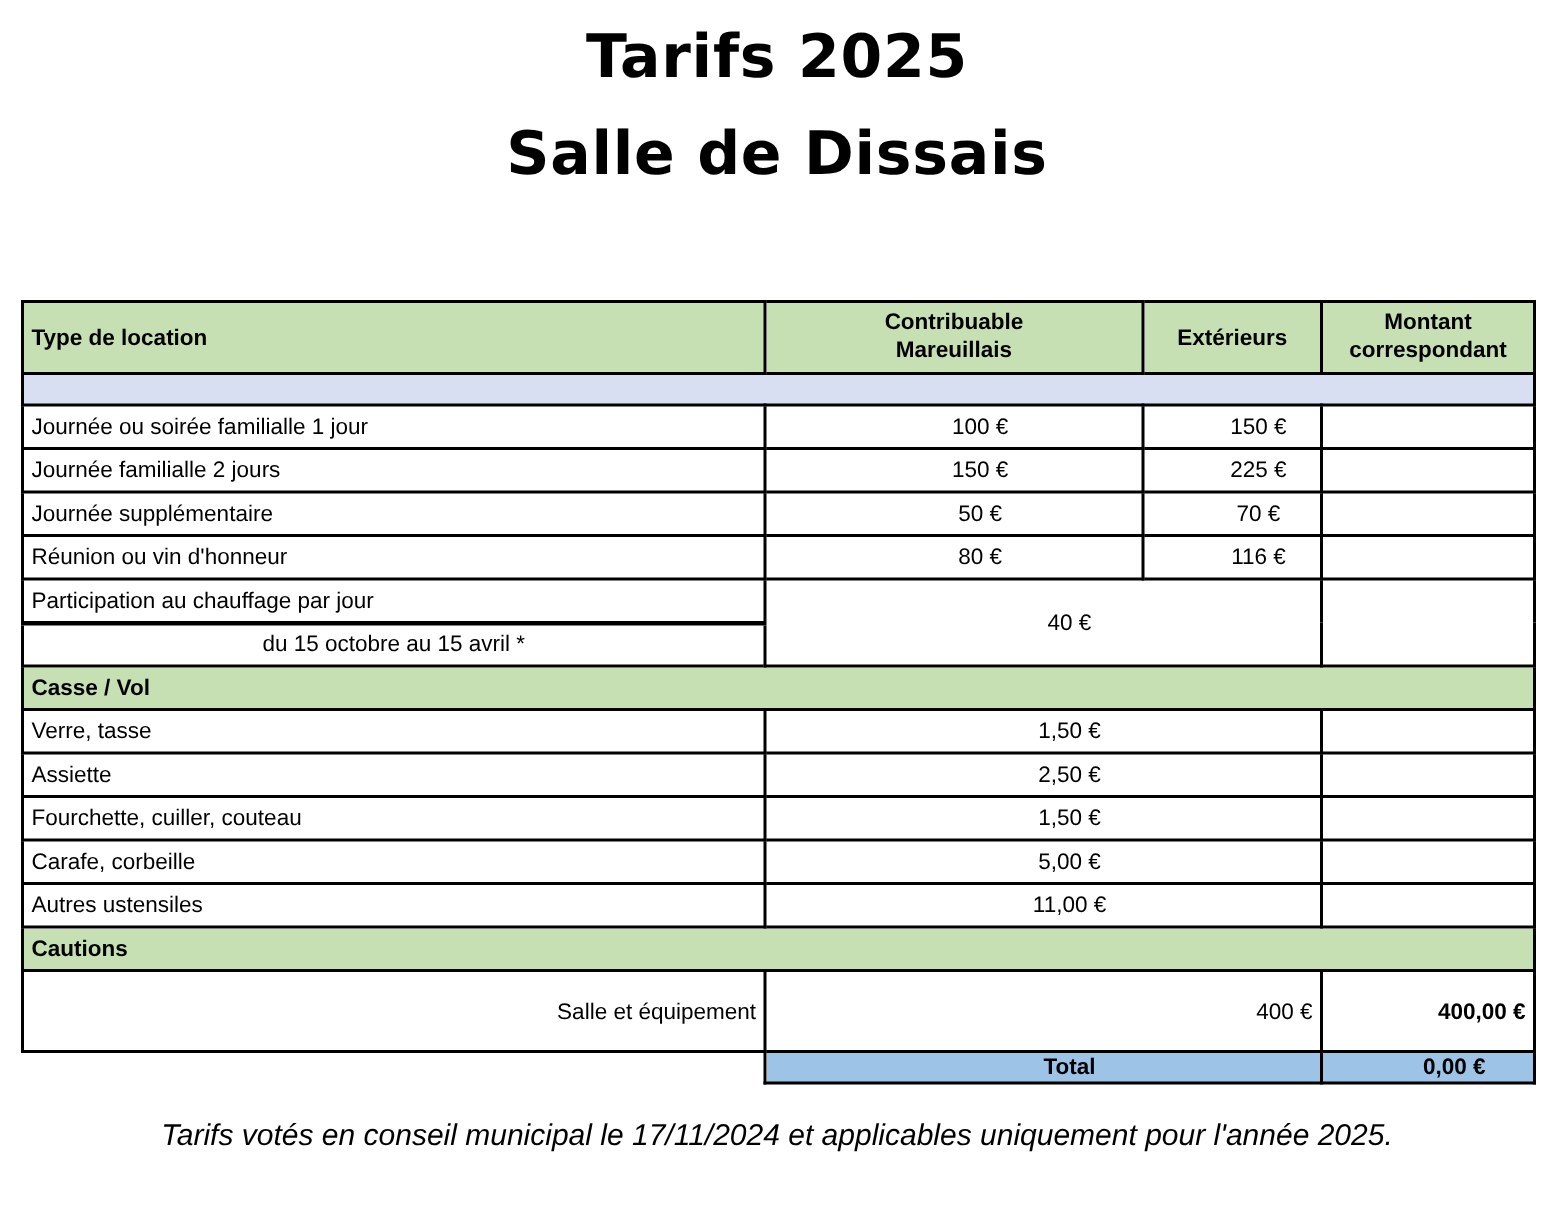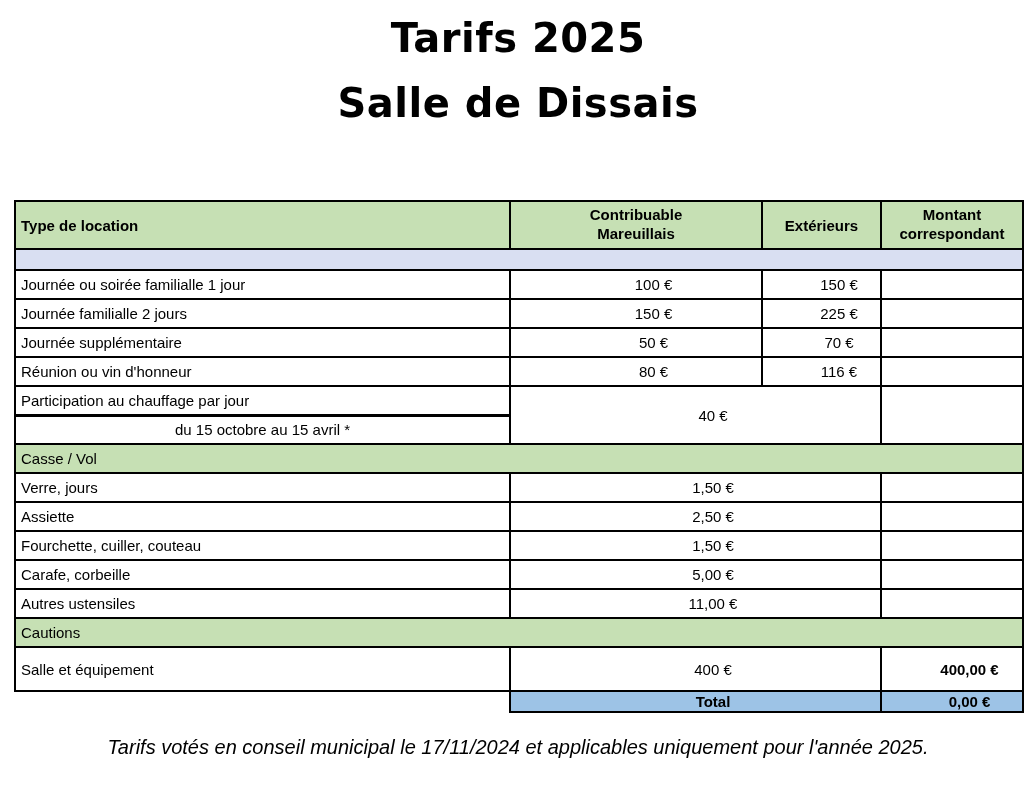--- a/index.html
+++ b/index.html
@@ -53,24 +53,24 @@
   }
   .tariff th.left{text-align:left;}
   .prewrap{white-space:pre-line;line-height:1.25;}
   tr.spacer td{background:var(--spacer-lavender,#d9dff2);height:21px;padding:0;}
   td.label{text-align:left;}
   td.num{text-align:center;padding-left:40px;}
   td.center{text-align:center;}
   td.thickbottom{border-bottom:3px solid var(--border-black,#000);}
   tr.section td{
     background:var(--header-green,#c6e0b4);
-    font-weight:normal;
+    font-weight:bold;
     text-align:left;
   }
-  tr.tall td{height:44px;}
+  tr.tall td{height:54px;text-align:right;}
   tr.totalrow td{height:18px;}
   td.bold{font-weight:bold;}
   td.bluebg{background:var(--total-blue,#9dc3e6);}
   td.noborder{border:none;background:#ffffff;}
 
   .footer-note{
     margin-top:23px;
     text-align:center;
     font-style:italic;
     font-size:20px;
@@ -140,21 +140,21 @@
     </tr>
     <tr>
       <td class="center">du 15 octobre au 15 avril *</td>
     </tr>
 
     <tr class="section">
       <td colspan="4">Casse / Vol</td>
     </tr>
 
     <tr>
-      <td class="label">Verre, jours</td>
+      <td class="label">Verre, tasse</td>
       <td class="num" colspan="2">1,50 €</td>
       <td class="num"></td>
     </tr>
     <tr>
       <td class="label">Assiette</td>
       <td class="num" colspan="2">2,50 €</td>
       <td class="num"></td>
     </tr>
     <tr>
       <td class="label">Fourchette, cuiller, couteau</td>

